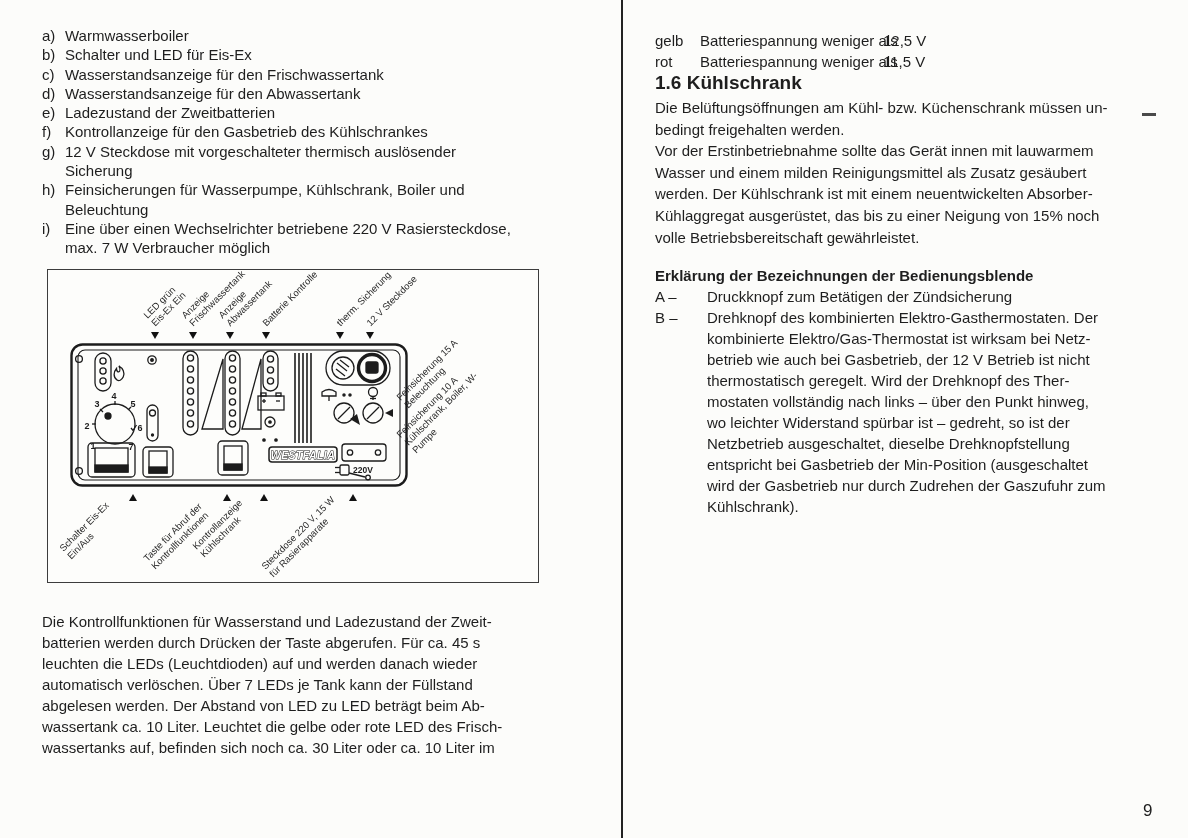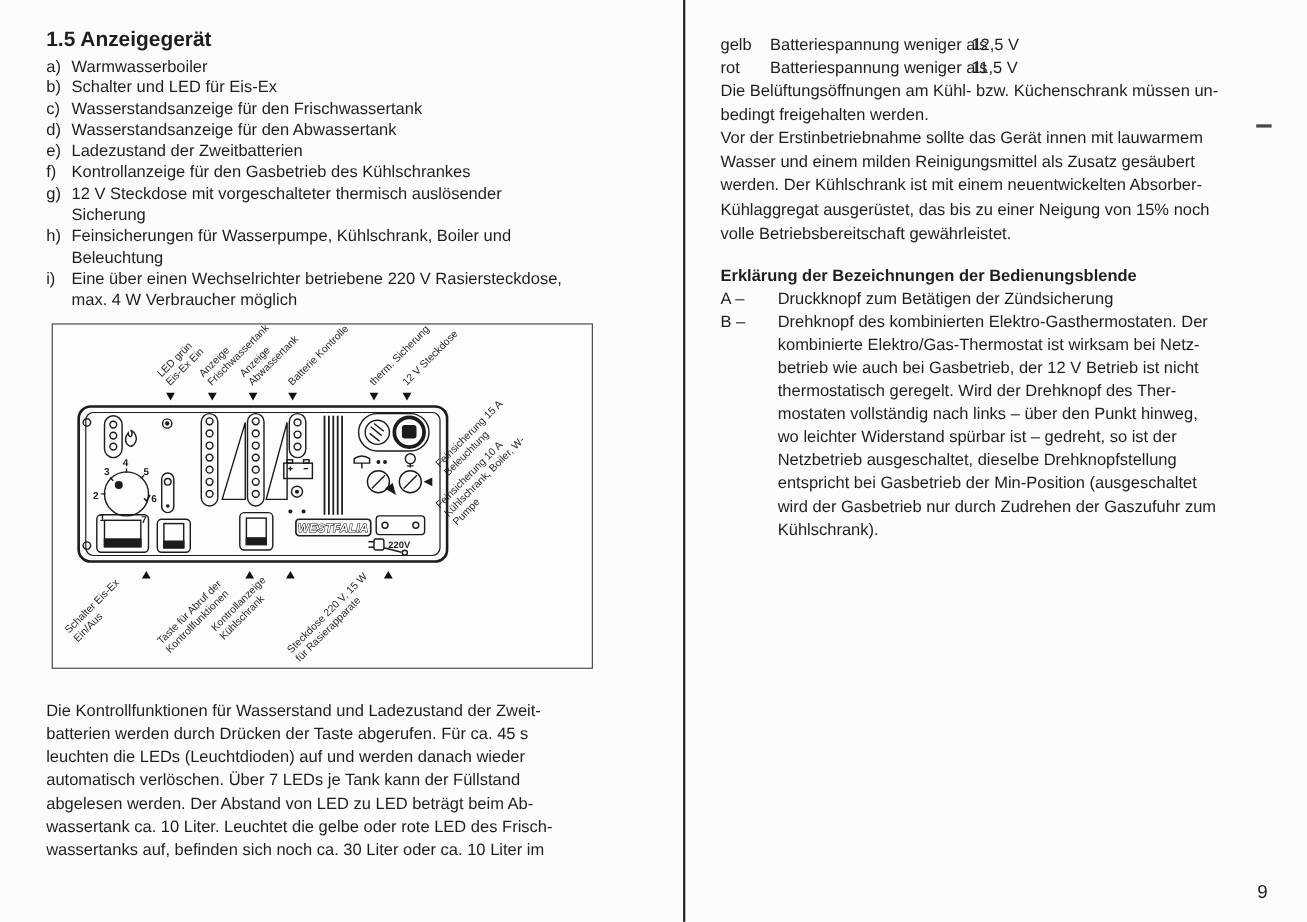--- a/index.html
+++ b/index.html
@@ -54,21 +54,20 @@
   .gutter{position:absolute;left:621px;top:0;width:2px;height:838px;background:#222;}
   .scan-dash{position:absolute;left:1142px;top:113px;width:14px;height:3px;background:#4a4a4a;}
 </style>
 </head>
 <body>
 
 <div class="gutter"></div>
 <div class="scan-dash"></div>
 
 <div class="col col-left">
-  <h1 class="sec">1.5 Anzeigegerät</h1>
 
   <div class="list">
     <div class="li">
       <span class="li-key">a)</span>
       <span class="li-text pre just">Warmwasserboiler</span>
     </div>
     <div class="li">
       <span class="li-key">b)</span>
       <span class="li-text pre just">Schalter und LED für Eis-Ex</span>
     </div>
@@ -94,21 +93,21 @@
 Sicherung</span>
     </div>
     <div class="li">
       <span class="li-key">h)</span>
       <span class="li-text pre just">Feinsicherungen  für  Wasserpumpe,  Kühlschrank,  Boiler  und
 Beleuchtung</span>
     </div>
     <div class="li">
       <span class="li-key">i)</span>
       <span class="li-text pre just">Eine über einen Wechselrichter betriebene 220 V Rasiersteckdose,
-max. 4 W Verbraucher möglich</span>
+max. 7 W Verbraucher möglich</span>
     </div>
   </div>
 
   <div class="figure">
 
     <div class="diag" style="left:109px;top:36px;">LED grün
 Eis-Ex Ein</div>
     <div class="diag" style="left:147px;top:36px;">Anzeige
 Frischwassertank</div>
     <div class="diag" style="left:184px;top:36px;">Anzeige
@@ -337,20 +336,21 @@
       <span class="batt-cond">Batteriespannung weniger als</span>
       <span class="batt-val">12,5 V</span>
     </div>
     <div class="batt-row">
       <span class="batt-color">rot</span>
       <span class="batt-cond">Batteriespannung weniger als</span>
       <span class="batt-val">11,5 V</span>
     </div>
   </div>
 
+  <h1 class="sec sec2">1.6 Kühlschrank</h1>
   <p class="p16 pre just">Die Belüftungsöffnungen am Kühl- bzw. Küchenschrank müssen un-
 bedingt freigehalten werden.
 Vor der Erstinbetriebnahme sollte das Gerät innen mit lauwarmem
 Wasser und einem milden Reinigungsmittel als Zusatz gesäubert
 werden. Der Kühlschrank ist mit einem neuentwickelten Absorber-
 Kühlaggregat ausgerüstet, das bis zu einer Neigung von 15% noch
 volle Betriebsbereitschaft gewährleistet.</p>
 
   <p class="subhead">Erklärung der Bezeichnungen der Bedienungsblende</p>
 

